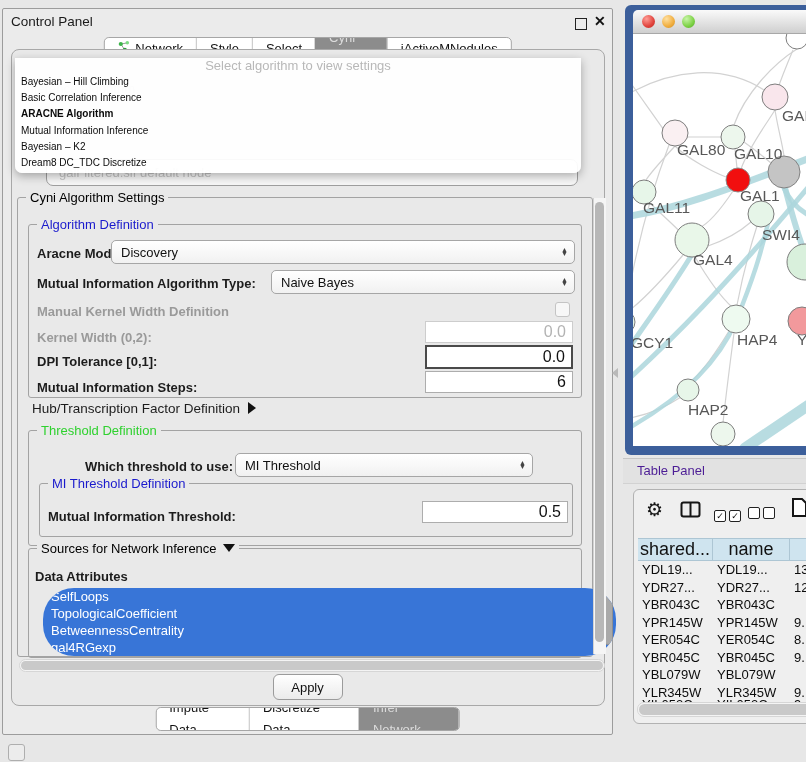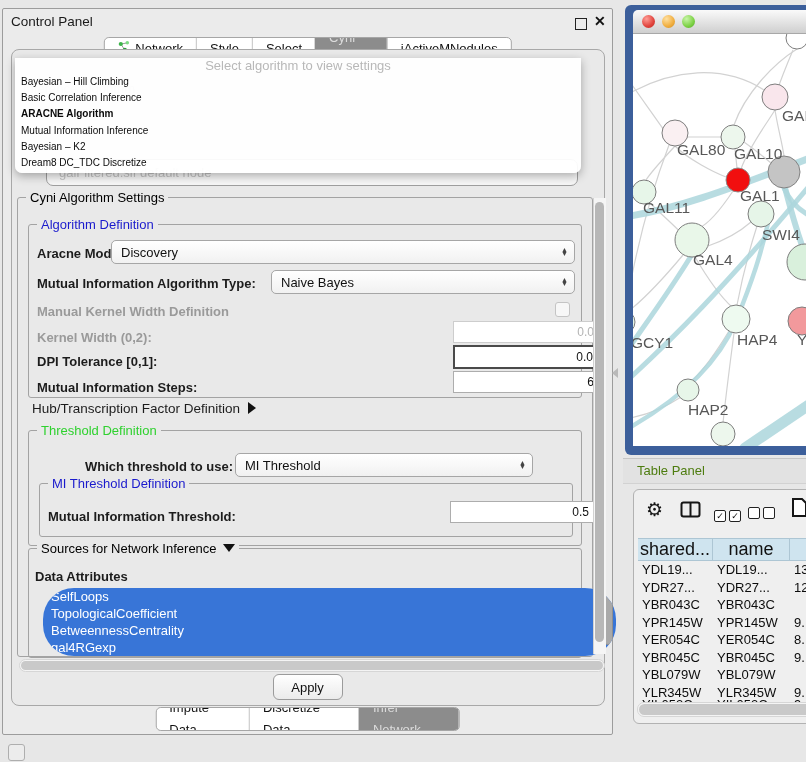--- a/index.html
+++ b/index.html
@@ -41,22 +41,22 @@
   .group{position:absolute;border:1px solid #a3a3a3;border-radius:3px;}
   .legend{position:absolute;top:-8px;left:8px;background:#e9e9e9;padding:0 4px;font-size:13px;white-space:nowrap;text-align:center;}
   .legend.blue{color:#1a1acd;}
   .legend.green{color:#2fd12f;}
 
   .combo{position:absolute;background:linear-gradient(#ffffff,#f1f1f1);border:1px solid #a6a6a6;border-radius:5px;
          font-size:13px;color:#111;display:flex;align-items:center;padding-left:9px;box-sizing:border-box;}
   .step{position:absolute;right:6px;top:0;height:100%;display:flex;flex-direction:column;justify-content:center;line-height:4.5px;}
   .step span{font-size:7px;color:#444;}
 
-  .numfield{position:absolute;background:#fff;border:1px solid #adadad;font-size:12px;color:#111;
-            display:flex;align-items:center;justify-content:flex-end;padding:0 6px;box-sizing:border-box;margin-left:28px;}
+  .numfield{position:absolute;background:#fff;border:1px solid #adadad;font-size:16px;color:#111;
+            display:flex;align-items:center;justify-content:flex-end;padding:0 6px;box-sizing:border-box;}
   .numfield.disabled{border-color:#cdcdcd;color:#b3b3b3;}
   .numfield.focus{border:2px solid #4a4a4a;}
 
   .cb{position:absolute;width:15px;height:15px;border:1px solid #c4c4c4;border-radius:3px;background:#f7f7f7;box-sizing:border-box;}
 
   .arrow-r{display:inline-block;width:0;height:0;border-left:8px solid #111;border-top:6px solid transparent;border-bottom:6px solid transparent;margin-left:8px;vertical-align:-1px;}
   .arrow-d{display:inline-block;width:0;height:0;border-top:8px solid #111;border-left:6px solid transparent;border-right:6px solid transparent;margin-left:6px;vertical-align:1px;}
 
   #attr-list{background:#fff;overflow:hidden;}
   #attr-list .li{height:17px;line-height:17px;padding-left:8px;background:#3875d7;color:#fff;font-size:13px;white-space:nowrap;}
@@ -75,21 +75,21 @@
   #net-titlebar{left:8px;top:5px;width:182px;height:24px;background:linear-gradient(#fafafa,#cfcfcf);
                 border-radius:5px 0 0 0;border-bottom:1px solid #a8a8a8;box-sizing:border-box;}
   .light{position:absolute;top:5px;width:13px;height:13px;border-radius:50%;}
   #light-red{left:9px;background:radial-gradient(circle at 35% 30%,#ff9d96,#e0433c 60%,#b92c25);}
   #light-yellow{left:29px;background:radial-gradient(circle at 35% 30%,#ffe0a0,#f0ad3e 60%,#c98b27);}
   #light-green{left:49px;background:radial-gradient(circle at 35% 30%,#c8f5a8,#7cd144 60%,#54a32c);}
   #net-canvas{left:8px;top:29px;width:182px;height:412px;background:#fff;}
 
   
   #tp-bar{left:623px;top:458px;width:183px;height:24px;background:#e2e2e2;border-top:1px solid #c6c6c6;border-bottom:1px solid #d2d2d2;}
-  #tp-bar span{position:absolute;left:14px;top:4px;font-size:13px;color:#4d7c0f;}
+  #tp-bar span{position:absolute;left:14px;top:4px;font-size:13px;color:#4c1d95;}
   #tbl{left:633px;top:489px;width:205px;height:233px;background:#efefef;border:1px solid #b2b2b2;border-radius:6px;overflow:hidden;}
   .tico{position:absolute;color:#161616;}
   .cbx{display:inline-block;width:10px;height:10px;border:1.5px solid #222;border-radius:2px;margin-right:3px;font-size:9px;line-height:10px;text-align:center;color:#111;background:#fff;}
   #thead{position:absolute;left:4px;top:48px;height:23px;width:220px;display:flex;}
   #thead .hc{background:#cfe4ef;border-right:1px solid #adc6d4;border-top:1px solid #adc6d4;border-bottom:1px solid #adc6d4;
              font-size:18px;color:#111;display:flex;align-items:center;justify-content:center;box-sizing:border-box;}
   .trow{position:absolute;left:4px;width:220px;height:17.5px;font-size:13px;color:#0c0c0c;}
   .trow span{position:absolute;top:1px;white-space:nowrap;}
   .c1{left:4px;} .c2{left:79px;} .c3{left:156px;}
 

